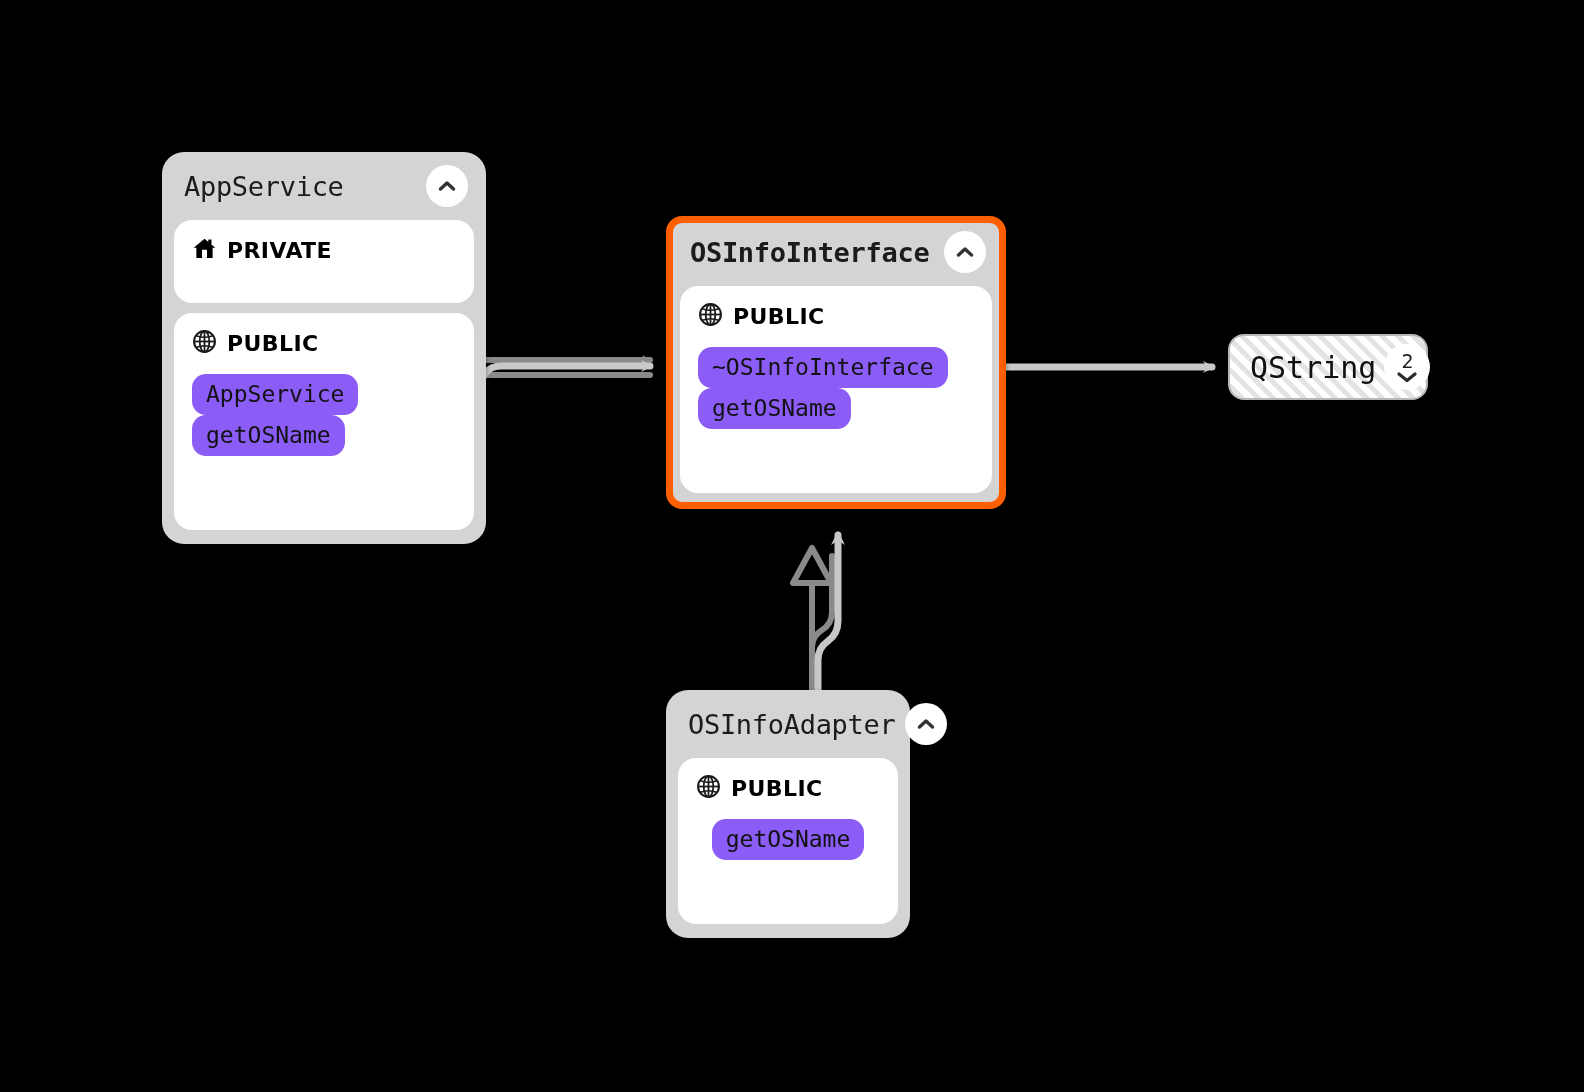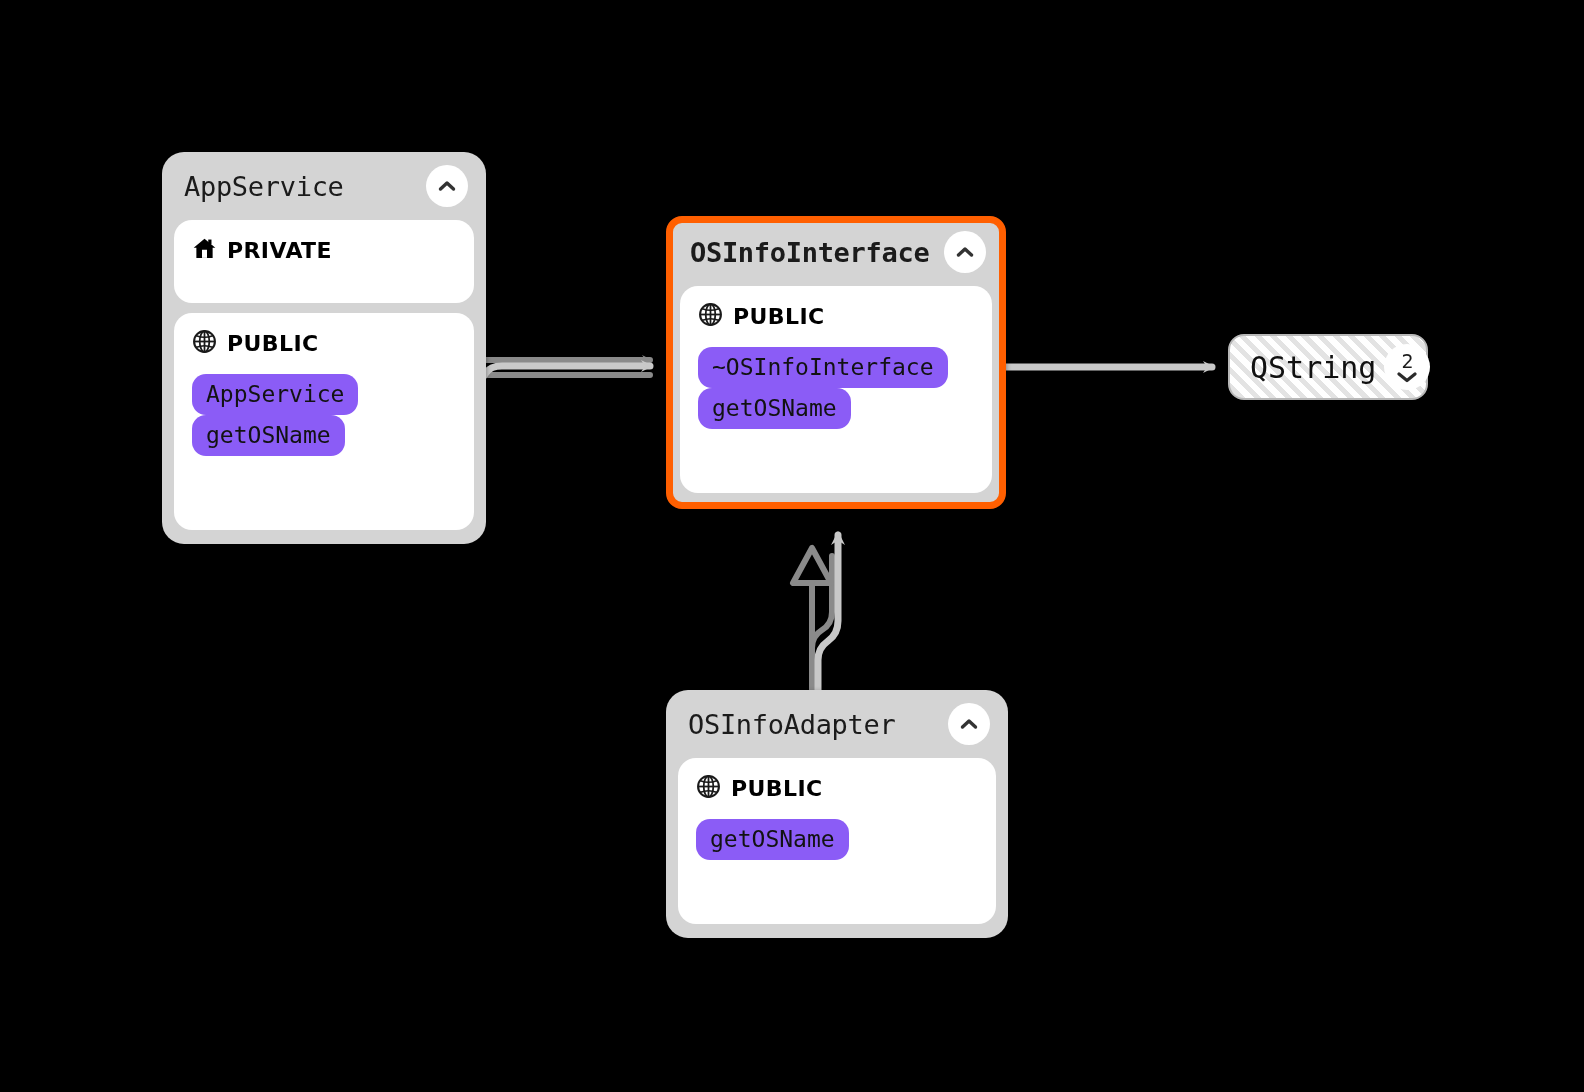--- a/index.html
+++ b/index.html
@@ -278,21 +278,21 @@
       <div>
         <span class="member meth">~OSInfoInterface</span>
       </div>
       <div>
         <span class="member meth">getOSName</span>
       </div>
       <div style="height:42px"></div>
     </div>
   </div>
 
-  <div class="node" style="left:666px; top:690px; width:342px;">
+  <div class="node" style="left:666px; top:690px; width:244px;text-align:center;">
     <div class="node-header">
       <span class="node-title">OSInfoAdapter</span>
       <span class="collapse-btn">
         <svg width="24" height="24" viewBox="0 0 24 24">
           <path d="M5.5 15 L12 9 L18.5 15" fill="none" stroke="#333" stroke-width="3.4" stroke-linecap="round" stroke-linejoin="round"></path>
         </svg>
       </span>
     </div>
 
     <div class="compartment">

